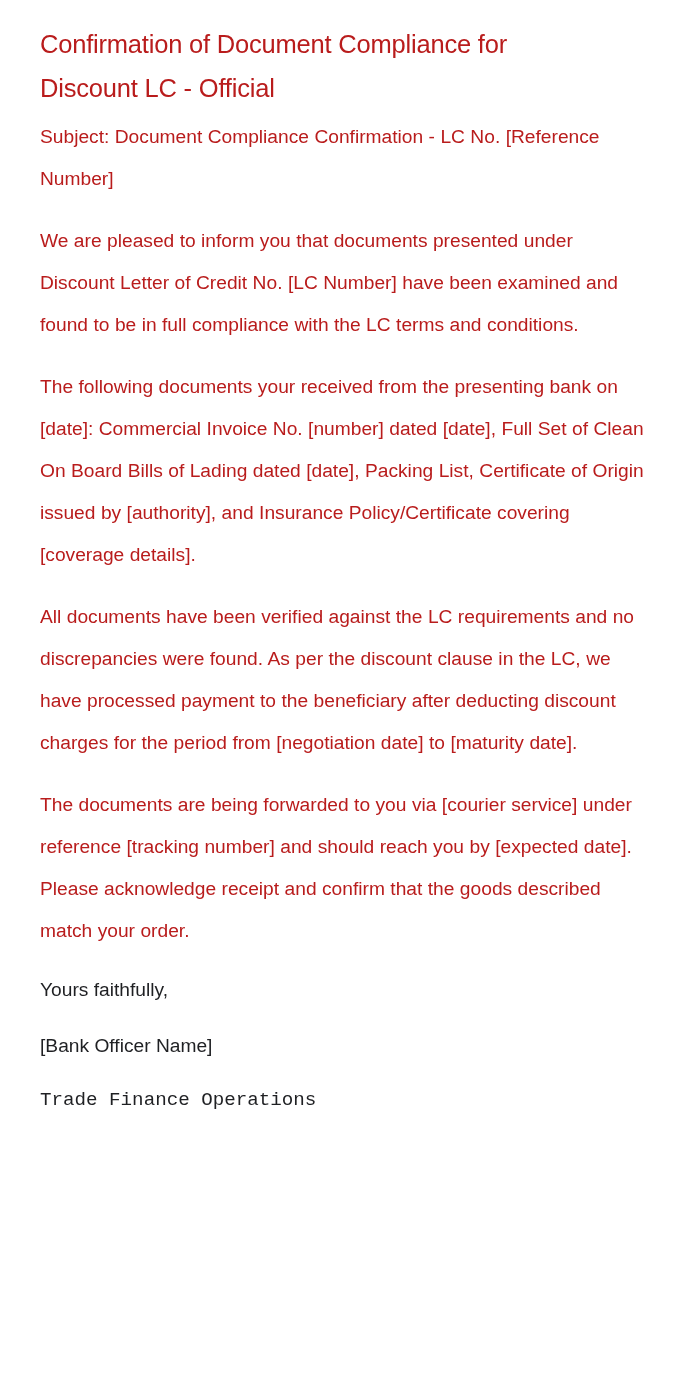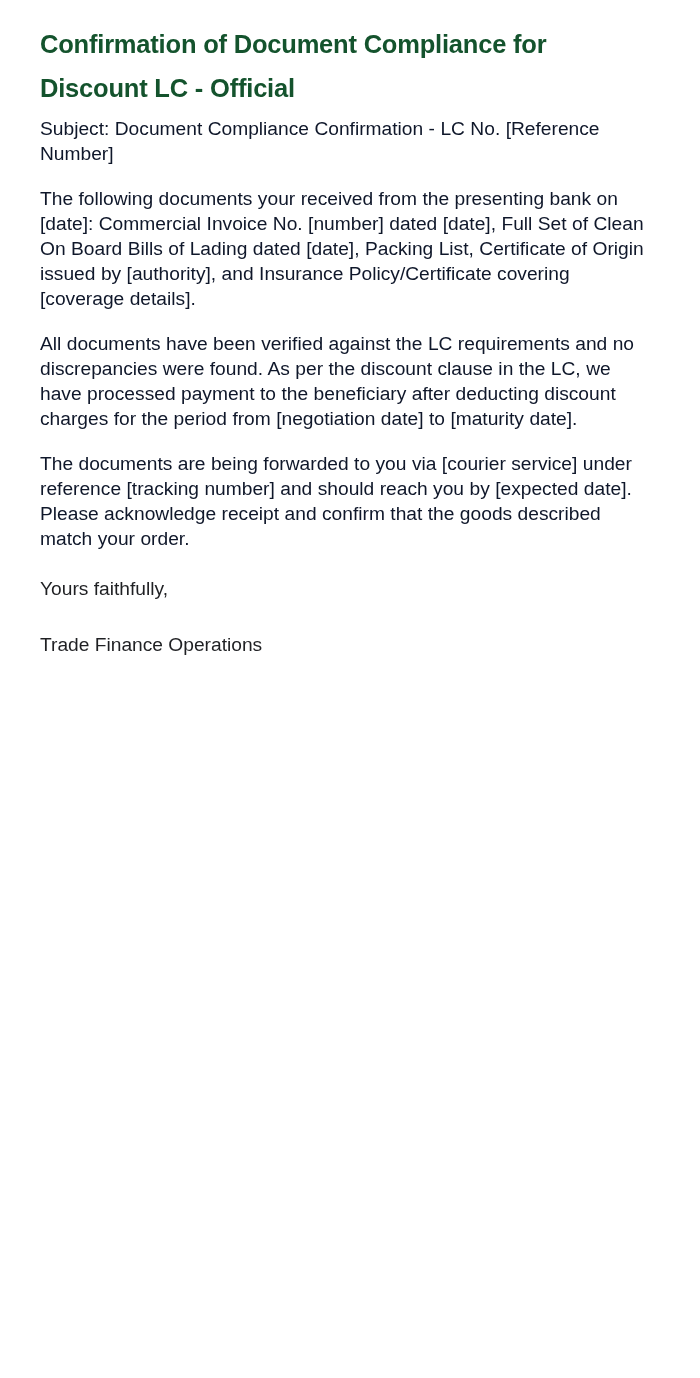--- a/index.html
+++ b/index.html
@@ -17,69 +17,72 @@
   .page {
     box-sizing: border-box;
     width: 700px;
     min-height: 1378px;
     padding: 22px 40px 40px 40px;
     background: #ffffff;
   }
   .doc-title {
     font-size: 25.5px;
     line-height: 44px;
-    font-weight: 700;
+    font-weight: 400;
     letter-spacing: -0.2px;
-    color: #14532d;
+    color: #b91c1c;
     margin: 0 0 4px 0;
     max-width: 530px;
     font-stretch: condensed;
   }
   .para {
     font-size: 19.2px;
-    line-height: 25px;
+    line-height: 42px;
     font-weight: 400;
-    color: #0f172a;
+    color: #b91c1c;
     margin: 0 0 20px 0;
     max-width: 604px;
     word-spacing: 0.1px;
   }
   .para:last-child {
     margin-bottom: 0;
   }
   .subject-block {
     margin-top: 6px;
   }
   .sig-line {
     font-size: 19.2px;
     line-height: 35.5px;
     color: #1f2023;
     margin: 12px 0 20px 0;
   }
   .sig-line:last-child {
     margin-bottom: 0;
+    font-family: Liberation Mono, monospace;
   }
 </style>
 </head>
 <body>
 
 <div class="page">
 
   <h1 class="doc-title">Confirmation of Document Compliance for Discount LC - Official</h1>
 
   <p class="para subject-block">Subject: Document Compliance Confirmation - LC No. [Reference Number]</p>
 
 
+  <p class="para">We are pleased to inform you that documents presented under Discount Letter of Credit No. [LC Number] have been examined and found to be in full compliance with the LC terms and conditions.</p>
 
   <p class="para">The following documents your received from the presenting bank on [date]: Commercial Invoice No. [number] dated [date], Full Set of Clean On Board Bills of Lading dated [date], Packing List, Certificate of Origin issued by [authority], and Insurance Policy/Certificate covering [coverage details].</p>
 
   <p class="para">All documents have been verified against the LC requirements and no discrepancies were found. As per the discount clause in the LC, we have processed payment to the beneficiary after deducting discount charges for the period from [negotiation date] to [maturity date].</p>
 
 
   <p class="para">The documents are being forwarded to you via [courier service] under reference [tracking number] and should reach you by [expected date]. Please acknowledge receipt and confirm that the goods described match your order.</p>
 
   <p class="sig-line">Yours faithfully,</p>
 
+  <p class="sig-line">[Bank Officer Name]</p>
 
 
   <p class="sig-line">Trade Finance Operations</p>
 
 </div>
 
 </body></html>

